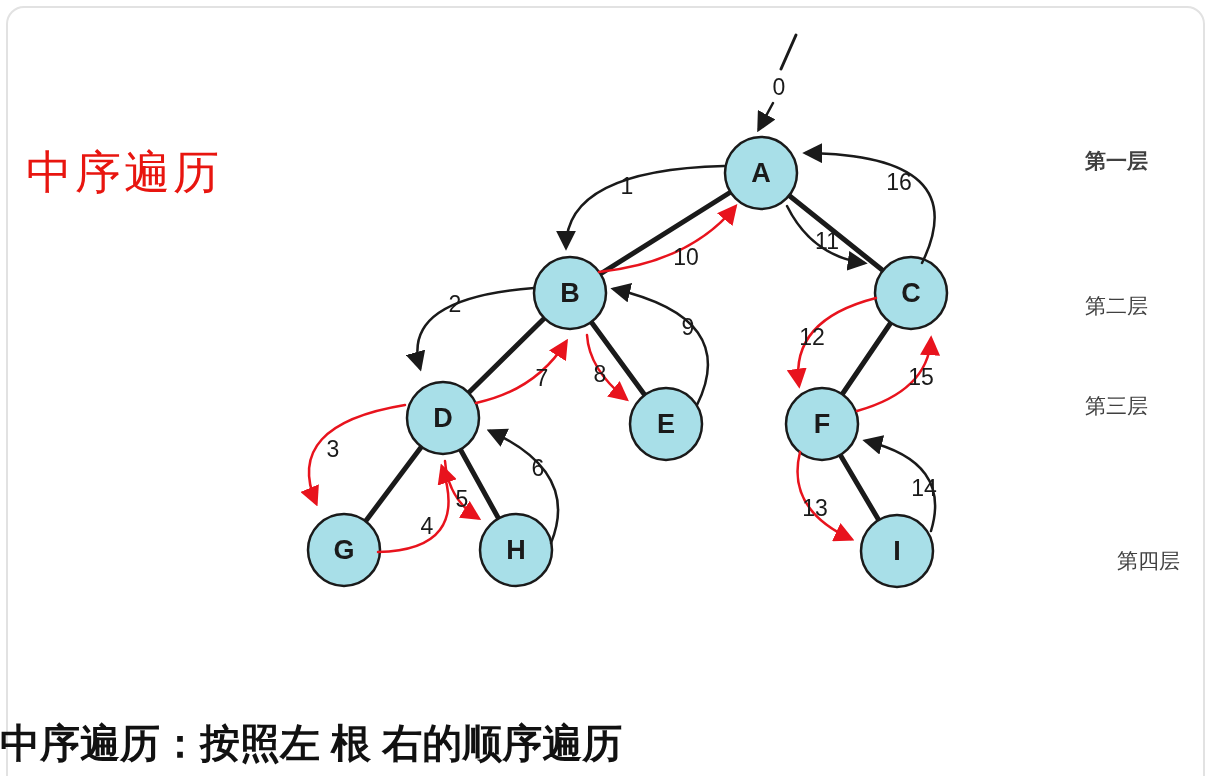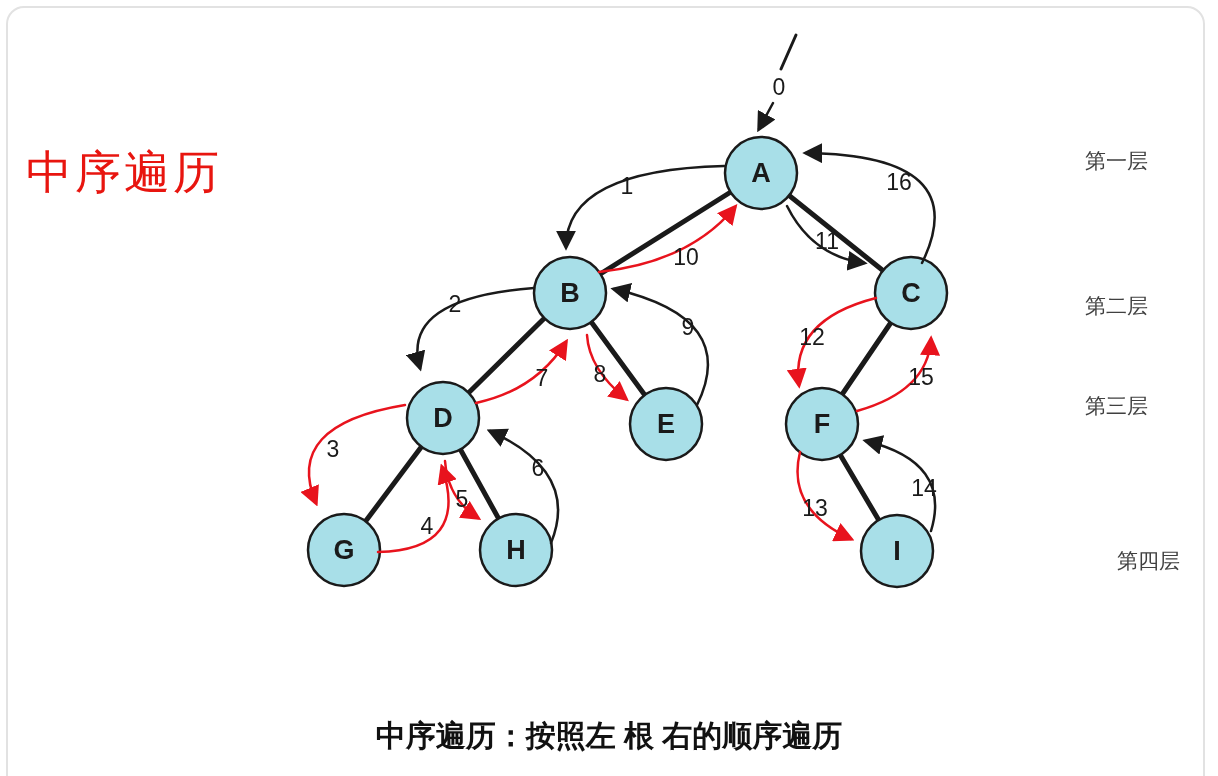--- a/index.html
+++ b/index.html
@@ -12,21 +12,21 @@
     position:absolute;left:6px;top:6px;width:1195px;height:830px;
     border:2px solid #e2e2e2;border-radius:18px;background:#fff;
   }
   .diagram-title{
     position:absolute;left:26px;top:142px;
     font-size:46px;letter-spacing:3px;font-weight:500;
     white-space:nowrap;z-index:3;
   }
   .caption{
     position:absolute;left:0;top:716px;width:1218px;
-    text-align:center;font-size:30px;font-weight:bold;color:#111;
+    text-align:left;font-size:40px;font-weight:bold;color:#111;
     z-index:3;white-space:nowrap;
   }
   .layer-label{
     position:absolute;left:1085px;width:110px;
     font-size:21px;color:#404040;z-index:3;white-space:nowrap;
   }
   svg.tree{position:absolute;left:0;top:0;z-index:2;}
 </style>
 </head>
 <body>
@@ -101,19 +101,19 @@
     <text x="815" y="508" text-anchor="middle" dominant-baseline="central" font-size="23" fill="#1a1a1a" font-family="&quot;Liberation Sans&quot;,&quot;DejaVu Sans&quot;,sans-serif">13</text>
     <path d="M 931 531 Q 952 462 866 441" fill="none" stroke="#1a1a1a" stroke-width="2.5" stroke-linecap="round" marker-end="url(#head-black)"></path>
     <text x="924" y="488" text-anchor="middle" dominant-baseline="central" font-size="23" fill="#1a1a1a" font-family="&quot;Liberation Sans&quot;,&quot;DejaVu Sans&quot;,sans-serif">14</text>
     <path d="M 857 411 Q 928 391 931 339" fill="none" stroke="#e8131d" stroke-width="2.5" stroke-linecap="round" marker-end="url(#head-red)"></path>
     <text x="921" y="377" text-anchor="middle" dominant-baseline="central" font-size="23" fill="#1a1a1a" font-family="&quot;Liberation Sans&quot;,&quot;DejaVu Sans&quot;,sans-serif">15</text>
     <path d="M 922 263 Q 975 155 806 153" fill="none" stroke="#1a1a1a" stroke-width="2.5" stroke-linecap="round" marker-end="url(#head-black)"></path>
     <text x="899" y="182" text-anchor="middle" dominant-baseline="central" font-size="23" fill="#1a1a1a" font-family="&quot;Liberation Sans&quot;,&quot;DejaVu Sans&quot;,sans-serif">16</text>
   </svg>
 
 <div>
-    <div class="layer-label" style="top: 147px;">第一层</div>
+    <div class="layer-label" style="top: 147px; font-weight: bold;">第一层</div>
     <div class="layer-label" style="top: 292px;">第二层</div>
     <div class="layer-label" style="top: 392px;">第三层</div>
     <div class="layer-label" style="top: 547px; margin-left: 32px;">第四层</div>
   </div>
 
 <div class="caption">中序遍历：按照左 根 右的顺序遍历</div>
 
 </body></html>

